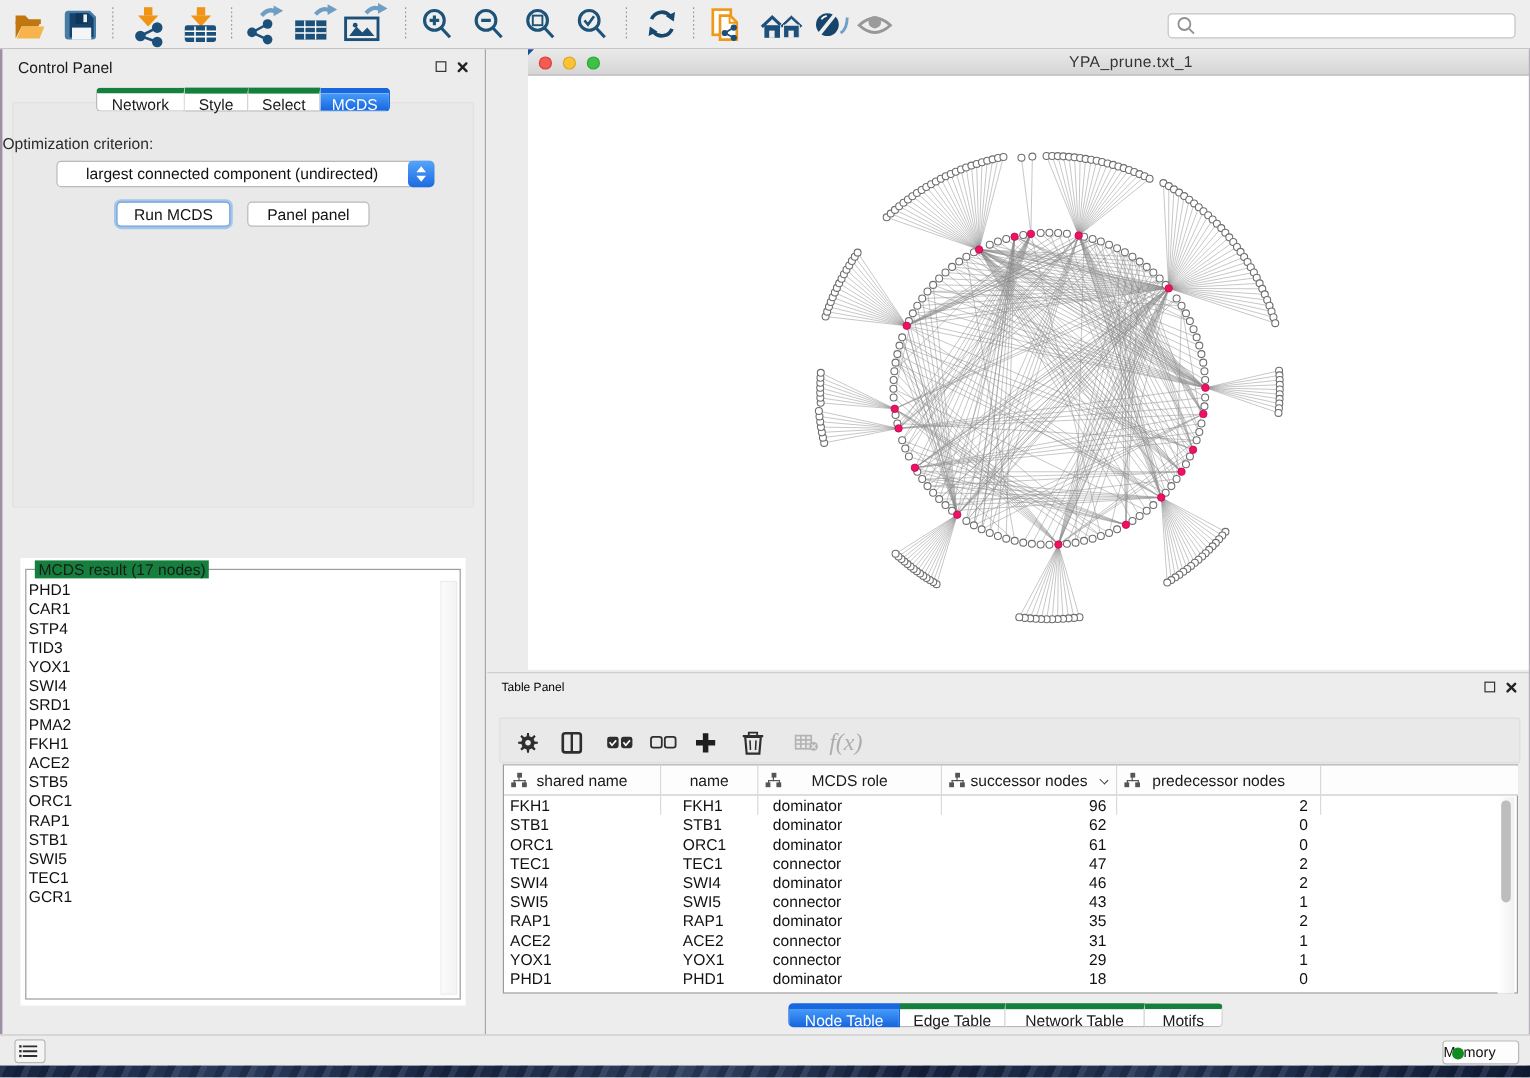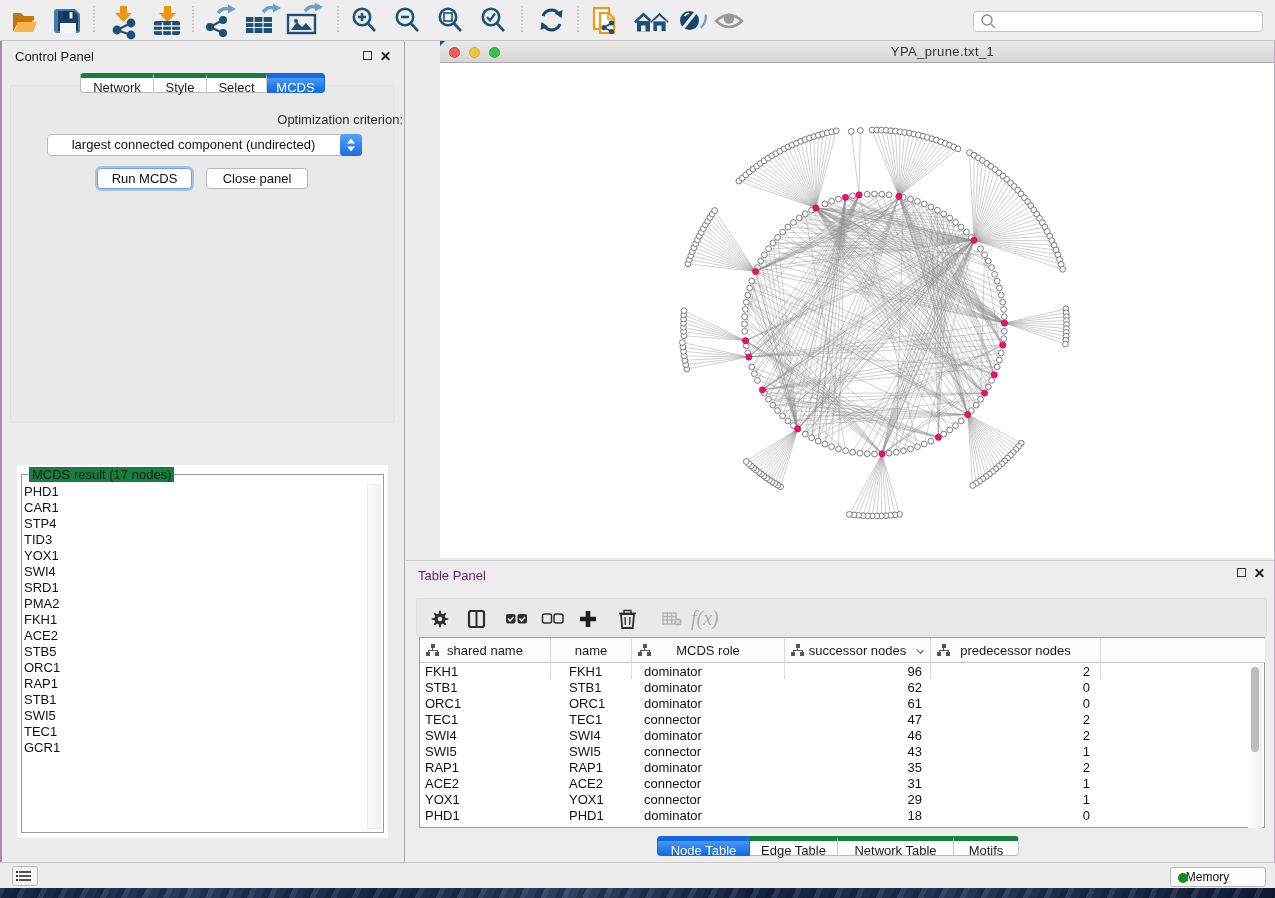--- a/index.html
+++ b/index.html
@@ -28,21 +28,21 @@
   .seg { position:absolute; display:flex; font-size:13px; z-index:3; }
   .seg .t { height:20px; line-height:19px; text-align:center; background:#fff;
     border-top:5px solid #15803d; border-bottom:1px solid #b9b9b9;
     border-right:1px solid #c9c9c9; color:#1a1a1a; }
   .seg .t.first { border-left:1px solid #b9b9b9; border-radius:4px 0 0 4px; }
   .seg .t.last  { border-radius:0 4px 4px 0; }
   .seg .t.sel { background:linear-gradient(#459bf9,#1767e0); color:#fff;
     border-color:#1767e0; }
   #innerpanel { position:absolute; left:8px; top:44px; width:385px; height:338px;
     background:#e9e9e9; border:1px solid #e2e2e2; border-radius:2px; }
-  #optlabel { position:absolute; left:0; top:71px; width:401px; text-align:right;
+  #optlabel { position:absolute; left:0; top:71px; width:401px; text-align:left;
     font-size:13px; color:#2b2b2b; }
   #combo { position:absolute; left:45px; top:93px; width:315px; height:22px;
     background:#fff; border:1px solid #b9b9b9; border-radius:4px; font-size:13px; }
   #combo .lbl { position:absolute; left:0; right:22px; top:2px; text-align:center; color:#111; }
   #combo .btn { position:absolute; right:-1px; top:-1px; width:22px; height:22px;
     background:linear-gradient(#55a4fa,#1b6be2); border-radius:4px; }
   .pbtn { position:absolute; height:21px; background:#fff; border:1px solid #b9b9b9;
     border-radius:4px; font-size:13px; text-align:center; line-height:19px; color:#111; }
   #runbtn { left:95px; top:127px; width:95px; box-shadow:0 0 0 2px #a2c5ec; border-color:#739fd4; }
   #closebtn { left:204px; top:127px; width:102px; }
@@ -63,21 +63,21 @@
   #nettitle { position:absolute; left:0; top:0; width:869px; height:22px;
     background:linear-gradient(#eaeaea,#d5d5d5); border-bottom:1px solid #ababab;
     font-size:13px; color:#333; }
   #nettitle .txt { position:absolute; left:0; top:3px; width:1005px; text-align:center; }
   .light { position:absolute; top:5.5px; width:11px; height:11px; border-radius:50%; }
   #netcanvas { position:absolute; left:0; top:23px; width:869px; height:494px; background:#fff; }
 
   
   #tablepanel { left:406px; top:560px; width:869px; height:302px; background:#ededed;
     border-top:1px solid #cfcfcf; }
-  #tp-title { position:absolute; left:12px; top:7px; font-size:13px; color:#701a75; }
+  #tp-title { position:absolute; left:12px; top:7px; font-size:10px; color:#000000; }
   #tp-toolbar { position:absolute; left:10px; top:37px; width:851px; height:38px;
     background:#e9e9e9; border:1px solid #dedede; border-radius:2px; }
   #tbl { position:absolute; left:13px; top:76px; width:846px; height:191px;
     background:#fff; border:1px solid #9b9b9b; }
   #tblhead { position:absolute; left:0; top:0; width:845px; height:25px;
     background:#fdfdfd; border-bottom:1px solid #c7c7c7; font-size:13px; color:#1a1a1a; }
   .hcol { position:absolute; top:0; height:41px; border-right:1px solid #d9d9d9; }
   .hcol .cap { position:absolute; left:0; right:0; top:5px; text-align:center; }
   .rows { position:absolute; left:0; top:26px; font-size:13px; color:#111; }
   .cell { position:absolute; line-height:16px; white-space:nowrap; }
@@ -97,21 +97,21 @@
     border-right:1.6px solid #444; border-bottom:1.6px solid #444; transform:rotate(45deg) scale(1,0.8); }
   #tscroll { position:absolute; right:2px; top:26px; width:14px; height:164px; background:linear-gradient(90deg,#ffffff,#f0f0f0); }
   #tthumb { position:absolute; right:5px; top:29px; width:8px; height:85px;
     background:#bdbdbd; border-radius:4px; }
   
   
   #statusbar { left:0; top:862px; width:1275px; height:26px; background:#ececec;
     border-top:1px solid #c9c9c9; }
   #listbtn { position:absolute; left:12px; top:3px; width:26px; height:20px;
     background:#f5f5f5; border:1px solid #b9b9b9; border-radius:3px; }
-  #membtn { position:absolute; right:9px; top:4px; width:96px; height:20px;
+  #membtn { position:absolute; right:9px; top:4px; width:64px; height:20px;
     background:#fdfdfd; border:1px solid #b9b9b9; border-radius:3px;
     font-size:12px; color:#111; line-height:18px; text-align:center; padding-right:21px; }
   #membtn .dot { position:absolute; left:7px; top:4.5px; width:10px; height:10px;
     border-radius:50%; background:#0f8d21; }
   #deskstrip { left:0; top:888px; width:1275px; height:10px;
     background:
       repeating-linear-gradient(115deg, rgba(110,125,160,0.22) 0 5px, rgba(0,0,0,0) 5px 13px, rgba(10,16,34,0.28) 13px 19px),
       linear-gradient(90deg,#17233f,#2a3a5a 15%,#1a2642 30%,#31415f 45%,#16213c 60%,#273755 75%,#1a2642 90%,#101b33); }
 </style>
 </head>
@@ -272,21 +272,21 @@
     </div>
     <div id="innerpanel"></div>
     <div id="optlabel">Optimization criterion:</div>
     <div id="combo">
       <div class="lbl">largest connected component (undirected)</div>
       <div class="btn"><svg width="22" height="22">
             <path d="M11 4.5 l4 5 h-8 z M11 17.5 l4 -5 h-8 z" fill="#fff"></path>
           </svg></div>
     </div>
     <div class="pbtn" id="runbtn">Run MCDS</div>
-    <div class="pbtn" id="closebtn">Close panel</div>
+    <div class="pbtn" id="closebtn">Panel panel</div>
     <div id="resultbox">
       <div id="fieldset">
         <div id="fieldlabel">MCDS result (17 nodes)</div>
         <div id="mlist">PHD1<br>CAR1<br>STP4<br>TID3<br>YOX1<br>SWI4<br>SRD1<br>PMA2<br>FKH1<br>ACE2<br>STB5<br>ORC1<br>RAP1<br>STB1<br>SWI5<br>TEC1<br>GCR1</div>
         <div id="mscroll"></div>
       </div>
     </div>
   </div>
 
   <div class="abs" id="netpanel">

